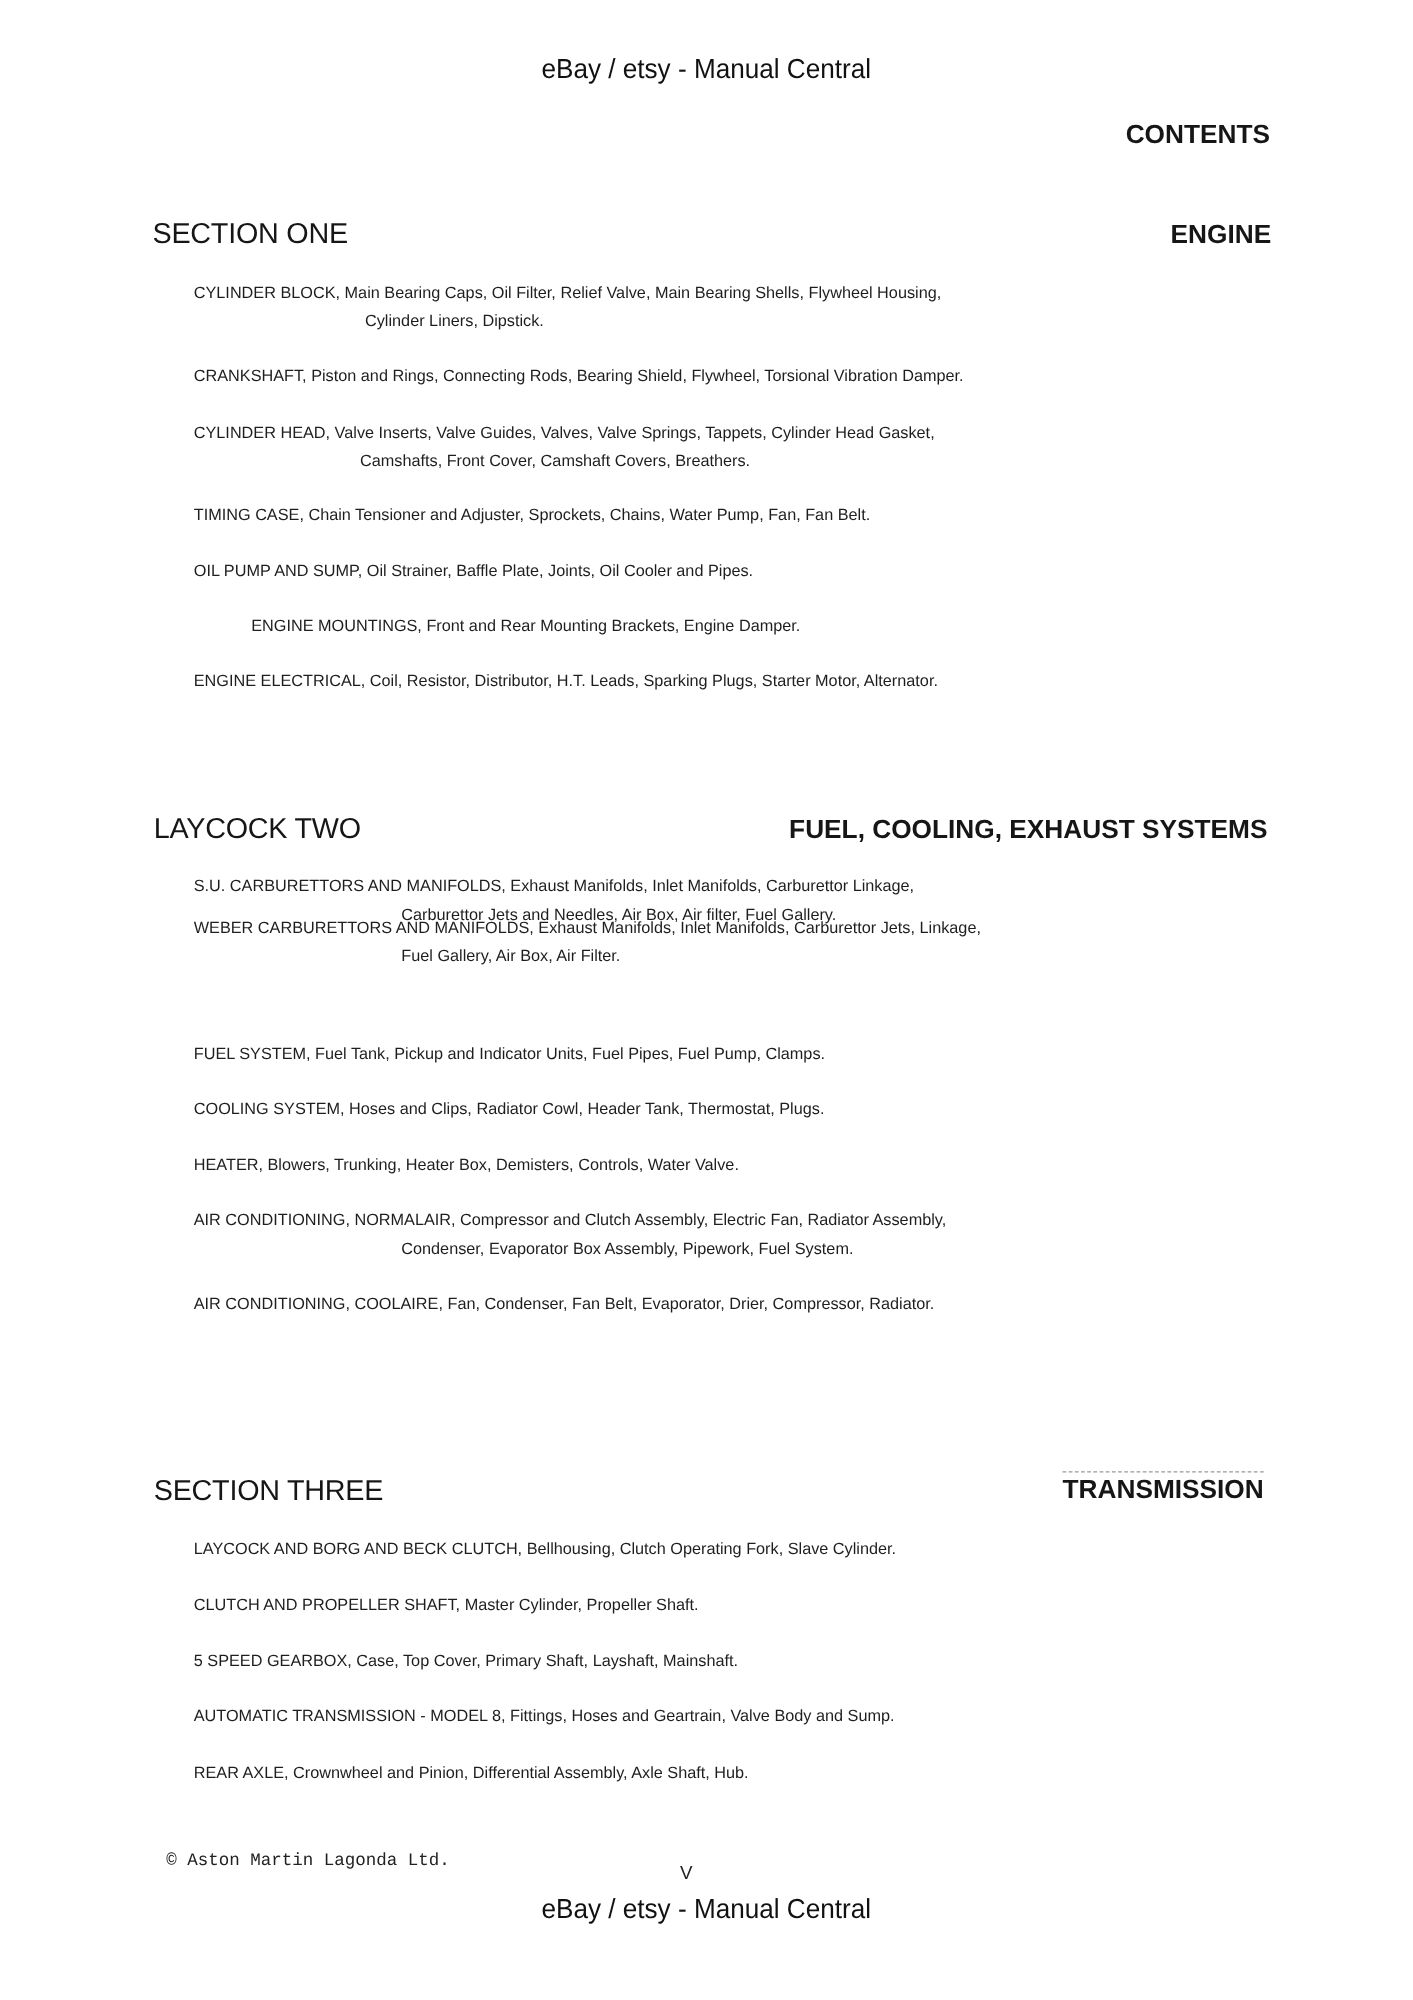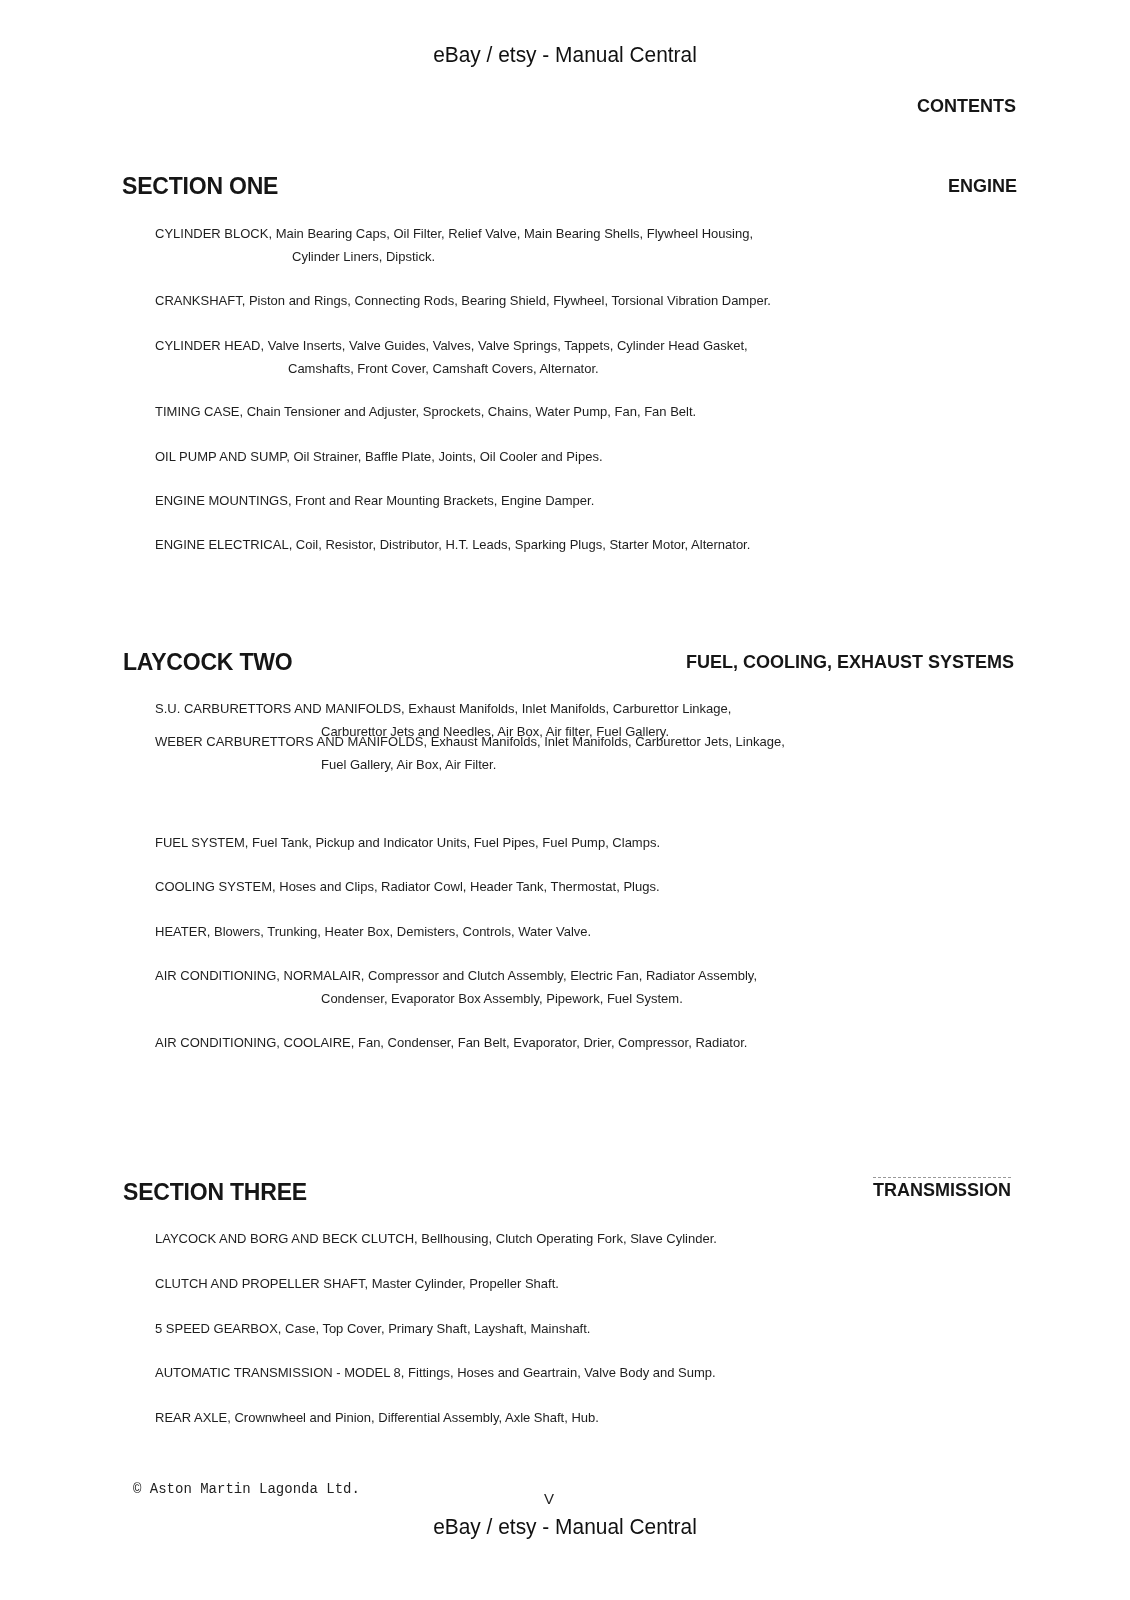--- a/index.html
+++ b/index.html
@@ -1,21 +1,21 @@
 <!DOCTYPE html>
 <html><head>
   <meta charset="utf-8">
   <style>
     html, body { margin: 0; padding: 0; background: #ffffff; }
     body { width: 1130px; height: 1600px; position: relative; overflow: hidden; color: #1a1a1a;
            font-family: "Liberation Sans", "DejaVu Sans", sans-serif; }
     .abs { position: absolute; }
     .watermark { font-size: 22px; color: #111; left: 0; width: 1130px; text-align: center; transform: scaleX(0.95); }
-    .sec-head { font-size: 23px; font-weight: bold; color: #161616; letter-spacing: -0.2px; }
-    .sec-title { font-size: 18px; font-weight: bold; color: #161616; text-align: center; }
+    .sec-head { font-size: 23px; font-weight: normal; color: #161616; letter-spacing: -0.2px; }
+    .sec-title { font-size: 21px; font-weight: bold; color: #161616; text-align: center; }
     .entry { font-size: 13px; color: #1e1e1e; line-height: 23px; left: 155px; }
     .entry .cont { display: block; }
     .footer { font-size: 14px; color: #222; }
     .overline { position: absolute; left: 0; right: 0; top: -3px; border-top: 1px dashed #999; }
   </style>
 </head>
 <body>
 
 <div class="abs watermark" style="top:42px;">eBay / etsy - Manual Central</div>
 
@@ -24,25 +24,25 @@
 <div class="abs sec-head" style="top:173px; left:122px;">SECTION ONE</div>
 <div class="abs sec-title" style="top:176px; right:113px;">ENGINE</div>
 
 <div class="abs entry" style="top:222px;">
   <span>CYLINDER BLOCK, Main Bearing Caps, Oil Filter, Relief Valve, Main Bearing Shells, Flywheel Housing,</span>
   <span class="cont" style="padding-left:137px;">Cylinder Liners, Dipstick.</span>
 </div>
 <div class="abs entry" style="top:289px;">CRANKSHAFT, Piston and Rings, Connecting Rods, Bearing Shield, Flywheel, Torsional Vibration Damper.</div>
 <div class="abs entry" style="top:334px;">
   <span>CYLINDER HEAD, Valve Inserts, Valve Guides, Valves, Valve Springs, Tappets, Cylinder Head Gasket,</span>
-  <span class="cont" style="padding-left:133px;">Camshafts, Front Cover, Camshaft Covers, Alternator.</span>
+  <span class="cont" style="padding-left:133px;">Camshafts, Front Cover, Camshaft Covers, Breathers.</span>
 </div>
 <div class="abs entry" style="top:400px;">TIMING CASE, Chain Tensioner and Adjuster, Sprockets, Chains, Water Pump, Fan, Fan Belt.</div>
 <div class="abs entry" style="top:445px;">OIL PUMP AND SUMP, Oil Strainer, Baffle Plate, Joints, Oil Cooler and Pipes.</div>
-<div class="abs entry" style="top:489px;">ENGINE MOUNTINGS, Front and Rear Mounting Brackets, Engine Damper.</div>
+<div class="abs entry" style="top:489px;margin-left:46px;">ENGINE MOUNTINGS, Front and Rear Mounting Brackets, Engine Damper.</div>
 <div class="abs entry" style="top:533px;">ENGINE ELECTRICAL, Coil, Resistor, Distributor, H.T. Leads, Sparking Plugs, Starter Motor, Alternator.</div>
 
 <div class="abs sec-head" style="top:649px; left:123px;">LAYCOCK TWO</div>
 <div class="abs sec-title" style="top:652px; right:116px;">FUEL, COOLING, EXHAUST SYSTEMS</div>
 
 <div class="abs entry" style="top:697px;">
   <span>S.U. CARBURETTORS AND MANIFOLDS, Exhaust Manifolds, Inlet Manifolds, Carburettor Linkage,</span>
   <span class="cont" style="padding-left:166px;">Carburettor Jets and Needles, Air Box, Air filter, Fuel Gallery.</span>
 </div>
 <div class="abs entry" style="top:730px;">

